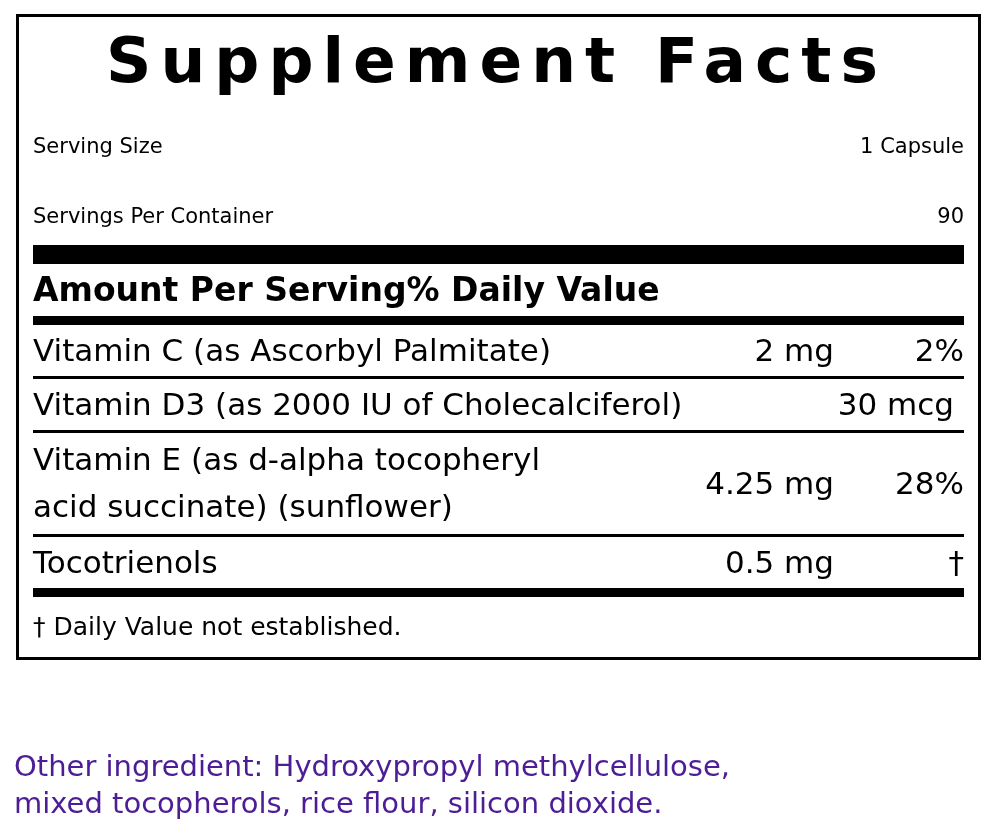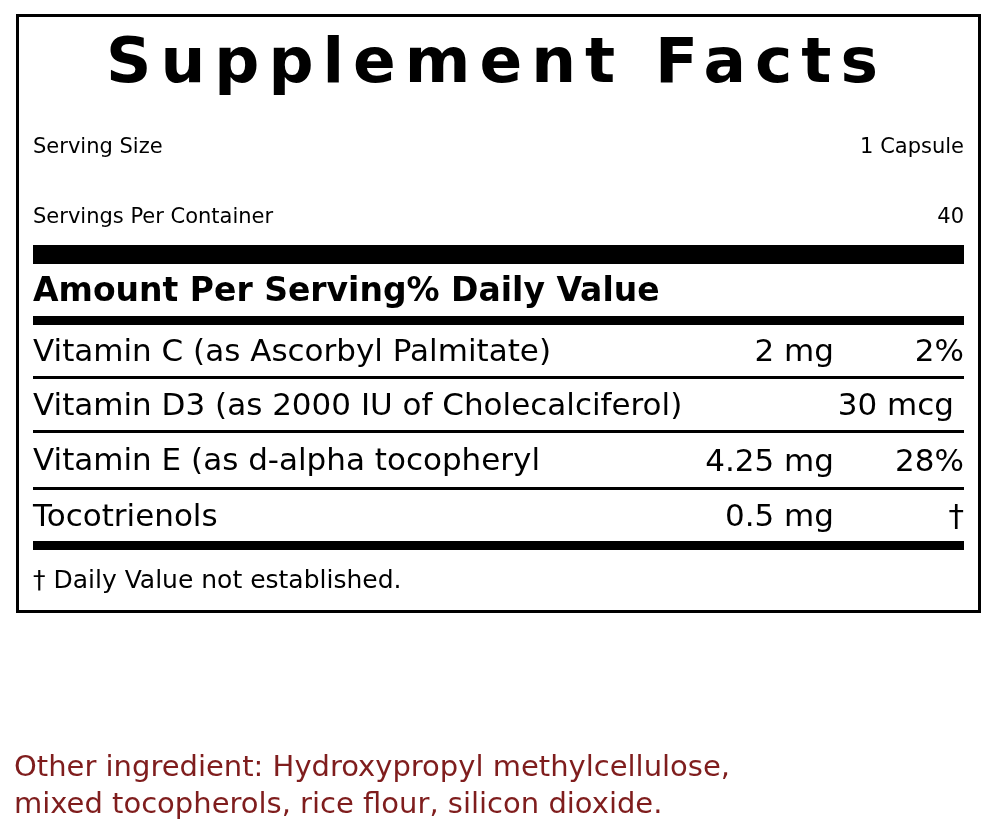--- a/index.html
+++ b/index.html
@@ -122,42 +122,42 @@
     white-space: nowrap;
   }
 
   .other {
     position: absolute;
     left: 14px;
     top: 748px;
     width: 960px;
     font-size: 29px;
     line-height: 37px;
-    color: #7f1d1d;
+    color: #4c1d95;
   }
   .other div { white-space: nowrap; }
 </style>
 </head>
 <body>
 
 <div class="page">
 
   <div class="panel">
     <div class="panel-inner">
 
       <div class="sf-title">Supplement Facts</div>
 
       <div class="row">
         <span class="lbl">Serving Size</span>
         <span class="val">1 Capsule</span>
       </div>
 
       <div class="row">
         <span class="lbl">Servings Per Container</span>
-        <span class="val">40</span>
+        <span class="val">90</span>
       </div>
 
       <div class="rule-thick"></div>
 
       <div class="hdr-row">
         <span>Amount Per Serving</span>
         <span>% Daily Value</span>
       </div>
 
       <div class="rule-med"></div>
@@ -175,20 +175,21 @@
         <div class="n-row">
           <span class="n-name">Vitamin D3 (as 2000 IU of Cholecalciferol)</span>
           <span class="n-amt">30 mcg</span>
         </div>
 
         <div class="rule-thin"></div>
 
         <div class="n-row two-line">
           <span class="n-name">
             <span>Vitamin E (as d-alpha tocopheryl</span><br>
+            <span>acid succinate) (sunflower)</span>
           </span>
           <span class="n-amt">4.25 mg</span>
           <span class="n-dv">28%</span>
         </div>
 
         <div class="rule-thin"></div>
 
         <div class="n-row">
           <span class="n-name">Tocotrienols</span>
           <span class="n-amt">0.5 mg</span>

